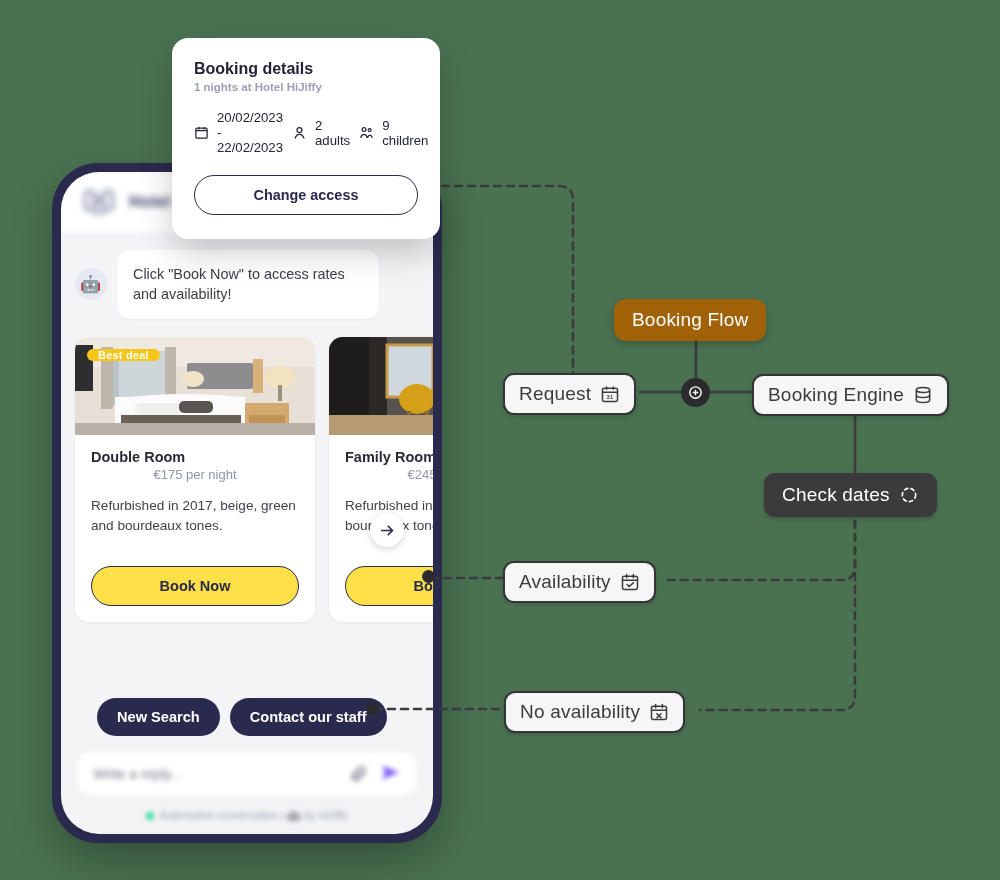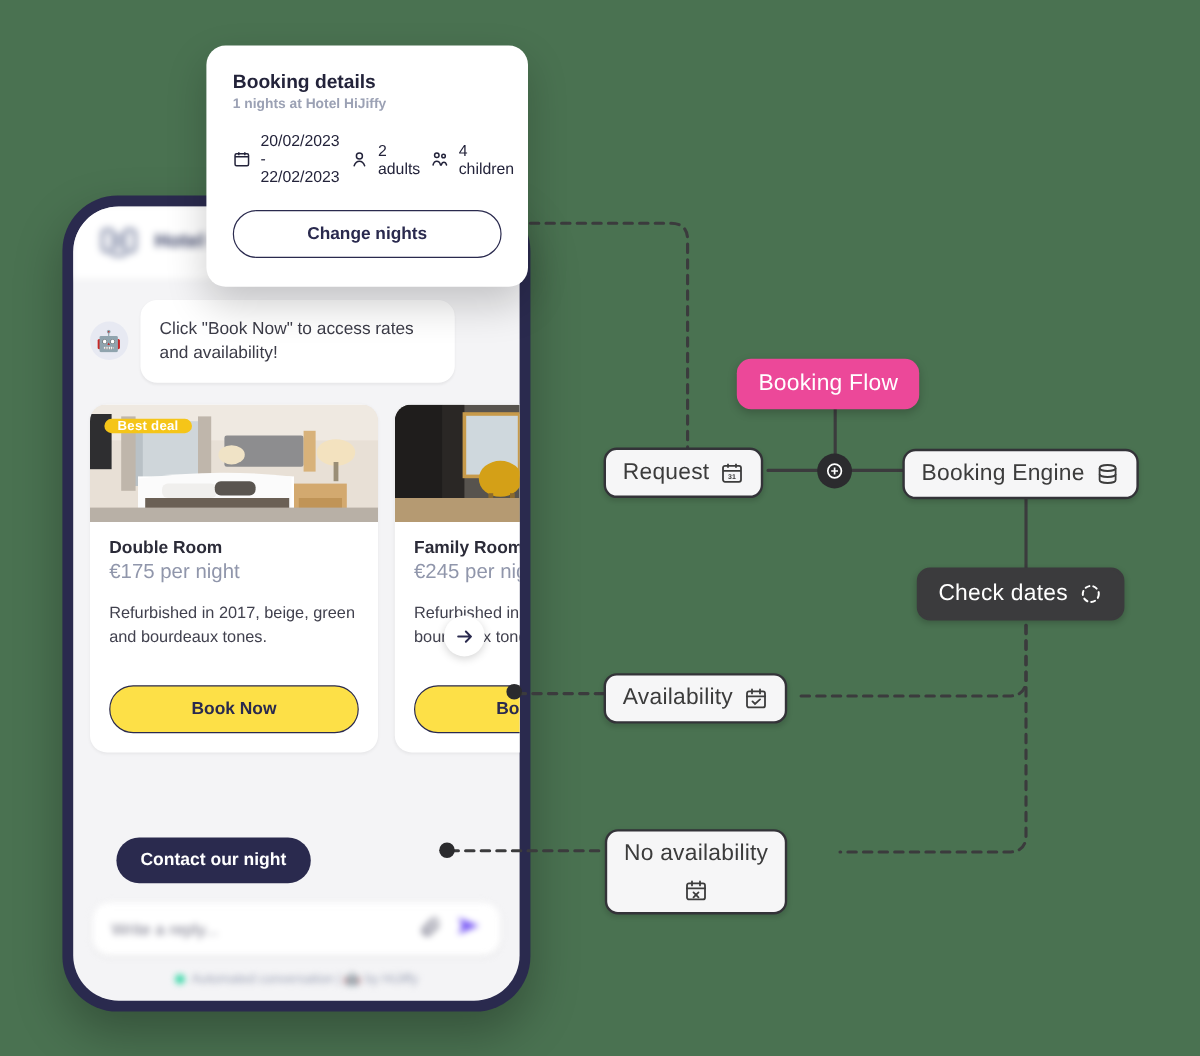--- a/index.html
+++ b/index.html
@@ -75,21 +75,21 @@
   .room-photo { height: 98px; position: relative; overflow: hidden; }
   .badge {
     position: absolute; left: 12px; top: 12px;
     background: #f5c518; color: #fff;
     font-size: 11px; font-weight: bold;
     padding: 0 11px; border-radius: 10px;
     letter-spacing: .2px;
   }
   .room-info { padding: 14px 16px 0 16px; }
   .room-title { font-size: 14.5px; font-weight: bold; color: #2b2b38; }
-  .room-price { font-size: 17px; color: #9096ab; margin-top: 2px; }
+  .room-price { font-size: 13px; color: #9096ab; margin-top: 2px; text-align: center; }
   .room-desc { font-size: 13.6px; color: #41414e; line-height: 1.45; margin-top: 14px; min-height: 58px; }
   .book-btn {
     display: block; margin: 12px 16px 16px 16px;
     border: 1.6px solid #2a2a4e; border-radius: 22px;
     background: #fde047; color: #2a2a4e;
     font-family: inherit; font-size: 14.5px; font-weight: bold;
     padding: 11px 0; width: calc(100% - 32px); cursor: pointer;
   }
   .carousel-arrow {
     position: absolute; left: 370px; top: 513px;
@@ -165,32 +165,32 @@
     padding: 8px 14px;
     box-shadow: 0 2px 4px rgba(0,0,0,.14);
   }
   .node-dark {
     background: #3b3b3d; color: #ffffff;
     border: 2.4px solid #3b3b3d;
     padding: 9px 16px;
     box-shadow: 0 2px 5px rgba(0,0,0,.2);
   }
   .node-accent {
-    background: #ec4899; color: #ffffff; border: none;
+    background: #a16207; color: #ffffff; border: none;
     padding: 10px 18px; border-radius: 12px;
     box-shadow: 0 3px 8px rgba(0,0,0,.22);
   }
   .node svg { flex: 0 0 auto; }
 
   .n-booking-flow { left: 614px; top: 299px; }
   .n-request      { left: 503px; top: 373px; }
   .n-engine       { left: 752px; top: 374px; }
   .n-check        { left: 764px; top: 473px; }
   .n-avail        { left: 503px; top: 561px; border-radius: 11px; }
-  .n-noavail      { left: 504px; top: 691px; flex-direction: column; }
+  .n-noavail      { left: 504px; top: 691px; }
 
   .plus-node {
     position: absolute; left: 681px; top: 378px;
     width: 29px; height: 29px; border-radius: 50%;
     background: #2b2b2e; z-index: 16;
     display: flex; align-items: center; justify-content: center;
     color: #fff;
   }
   .anchor-dot {
     position: absolute; width: 13px; height: 13px; border-radius: 50%;
@@ -315,21 +315,22 @@
               <div class="room-price">€245 per night</div>
               <div class="room-desc">Refurbished in 2017, beige and bourdeaux tones are predominant</div>
             </div>
             <button class="book-btn">Book Now</button>
           </div>
 
         </div>
       </div>
 
       <div class="quick-replies">
-        <button class="chip">Contact our night</button>
+        <button class="chip">New Search</button>
+        <button class="chip">Contact our staff</button>
       </div>
 
       <div class="composer-wrap">
         <div class="composer">
           <span class="composer-placeholder">Write a reply...</span>
           <span class="clip-icon">
             <svg viewBox="0 0 24 24" width="19" height="19" fill="none" stroke="currentColor" stroke-width="2" stroke-linecap="round">
               <path d="M21 12l-9 9a5 5 0 0 1-7-7l9-9a3.5 3.5 0 0 1 5 5l-9 9a2 2 0 0 1-3-3l8-8"></path>
             </svg>
           </span>
@@ -371,24 +372,24 @@
             <path d="M5 21c1.5-4 4-6 7-6s5.5 2 7 6"></path>
         </svg>
         <span>2 adults</span>
       </div>
       <div class="bc-row">
         <svg viewBox="0 0 24 24" width="15" height="15" fill="none" stroke="currentColor" stroke-width="2" stroke-linecap="round">
           <circle cx="8" cy="7" r="3"></circle>
             <circle cx="17" cy="8" r="2.4"></circle>
           <path d="M3 20c.8-3.2 2.6-5 5-5s4.2 1.8 5 5M14 20c.6-2.4 1.9-3.8 3.5-3.8S20.4 17.6 21 20"></path>
         </svg>
-        <span>4 children</span>
+        <span>9 children</span>
       </div>
     </div>
-    <button class="bc-btn">Change nights</button>
+    <button class="bc-btn">Change access</button>
   </div>
 
   <div class="node node-accent n-booking-flow">
     <span>Booking Flow</span>
   </div>
 
   <div class="node node-light n-request">
     <span>Request</span>
     <svg viewBox="0 0 24 24" width="20" height="20" fill="none" stroke="currentColor" stroke-width="1.8">
       <rect x="3" y="5" width="18" height="16" rx="2"></rect>

